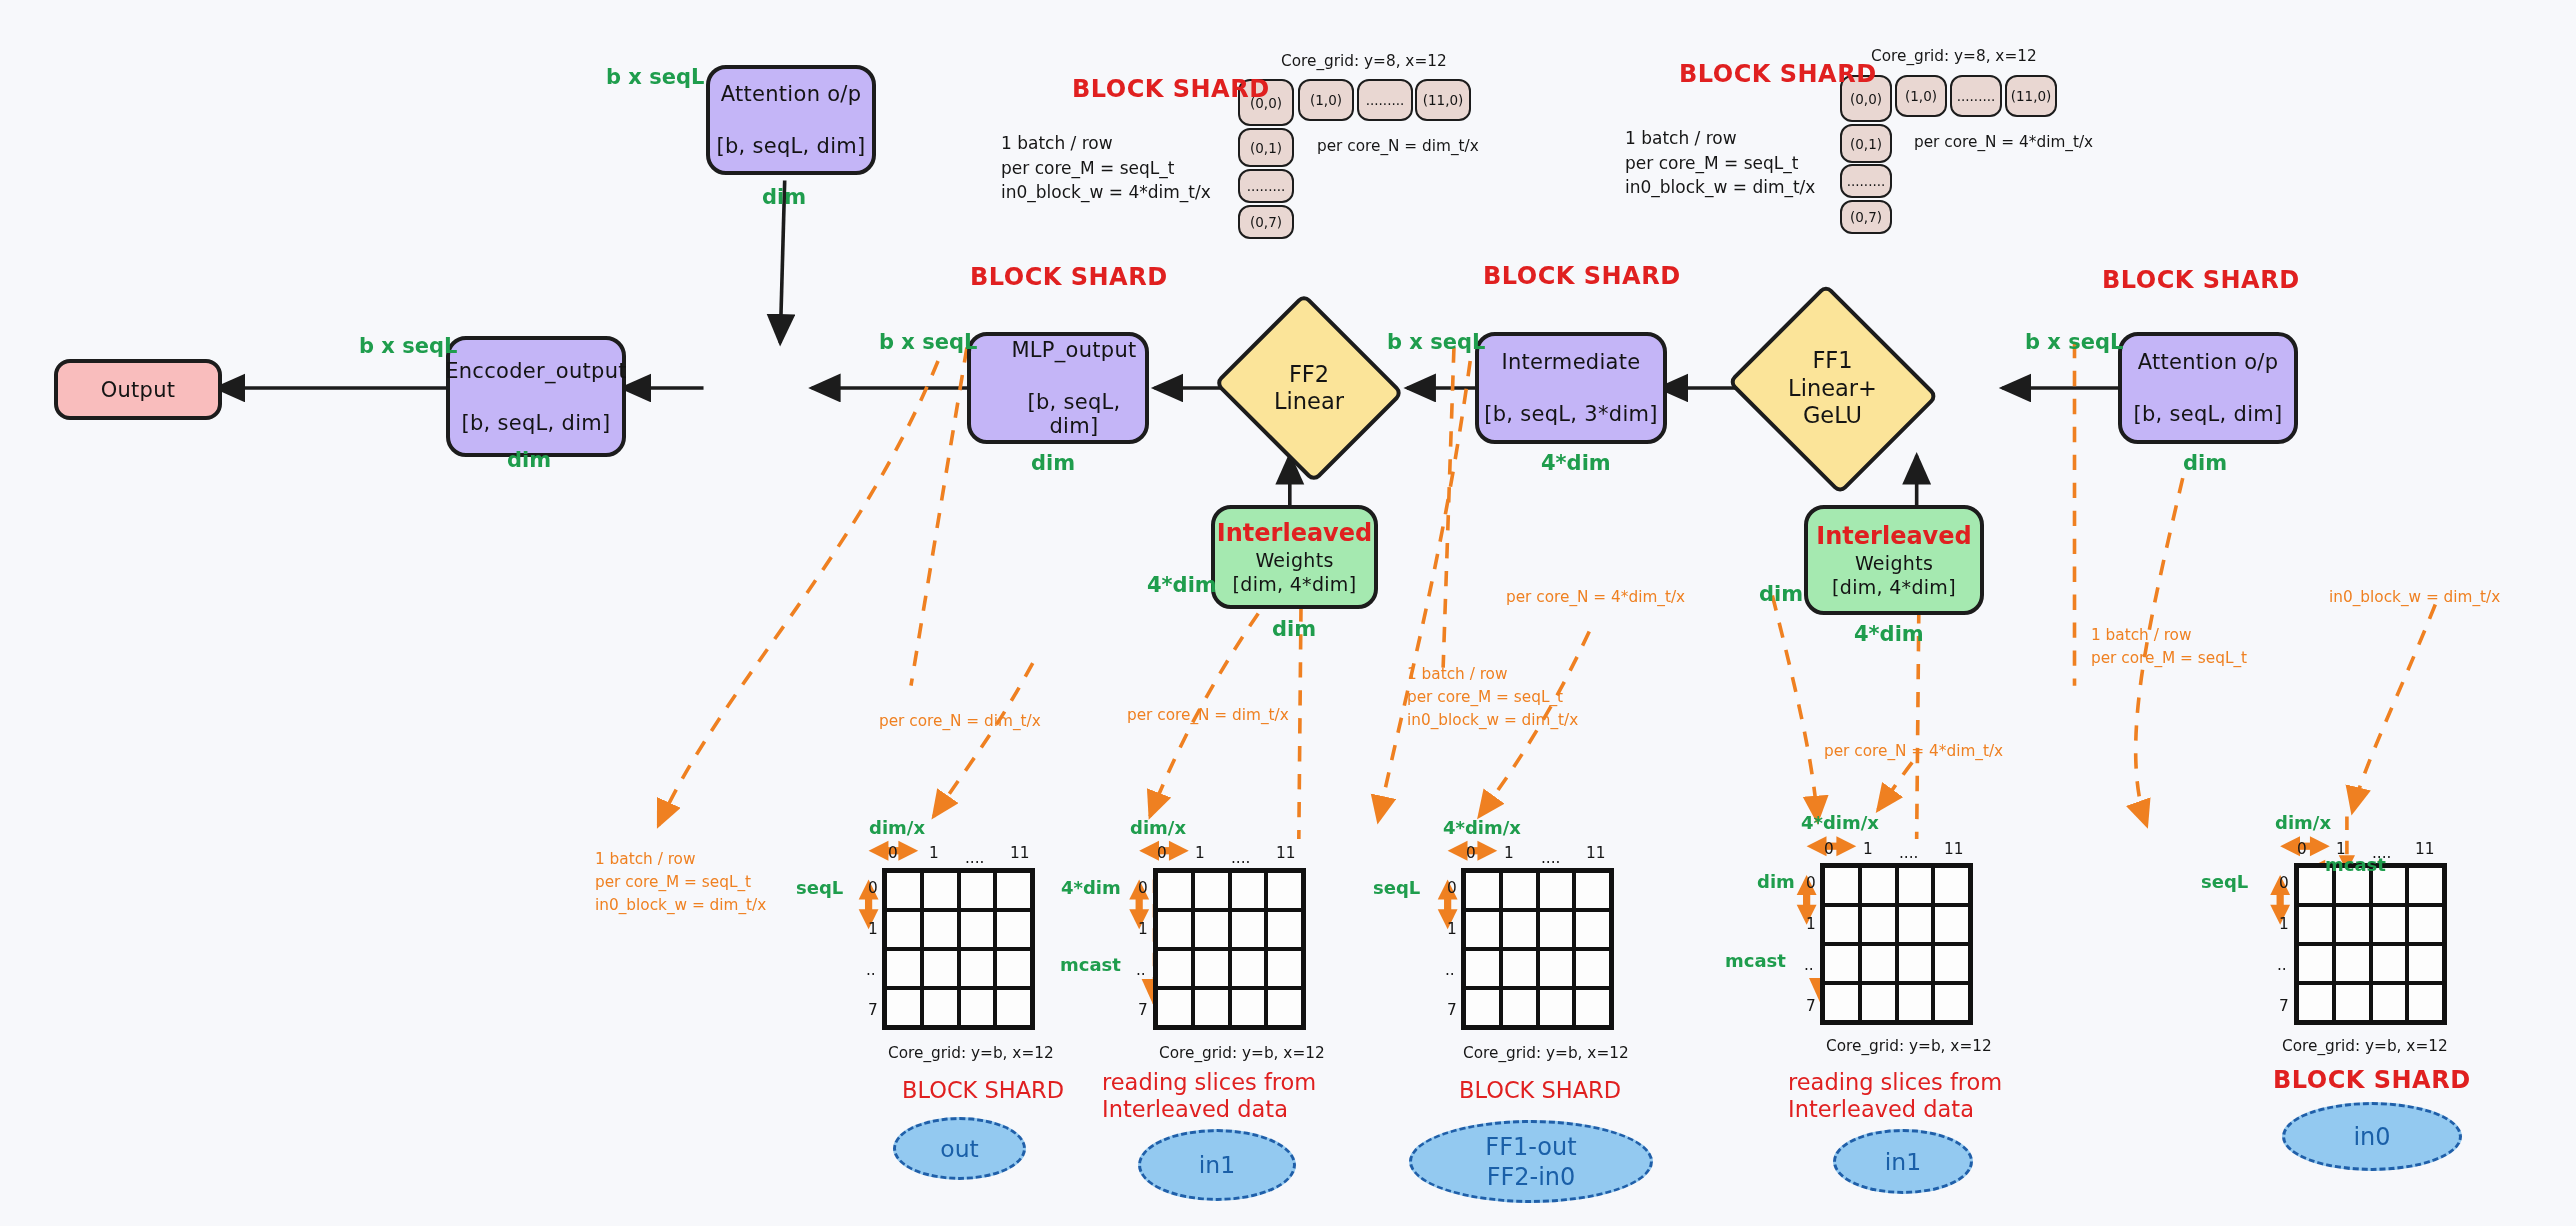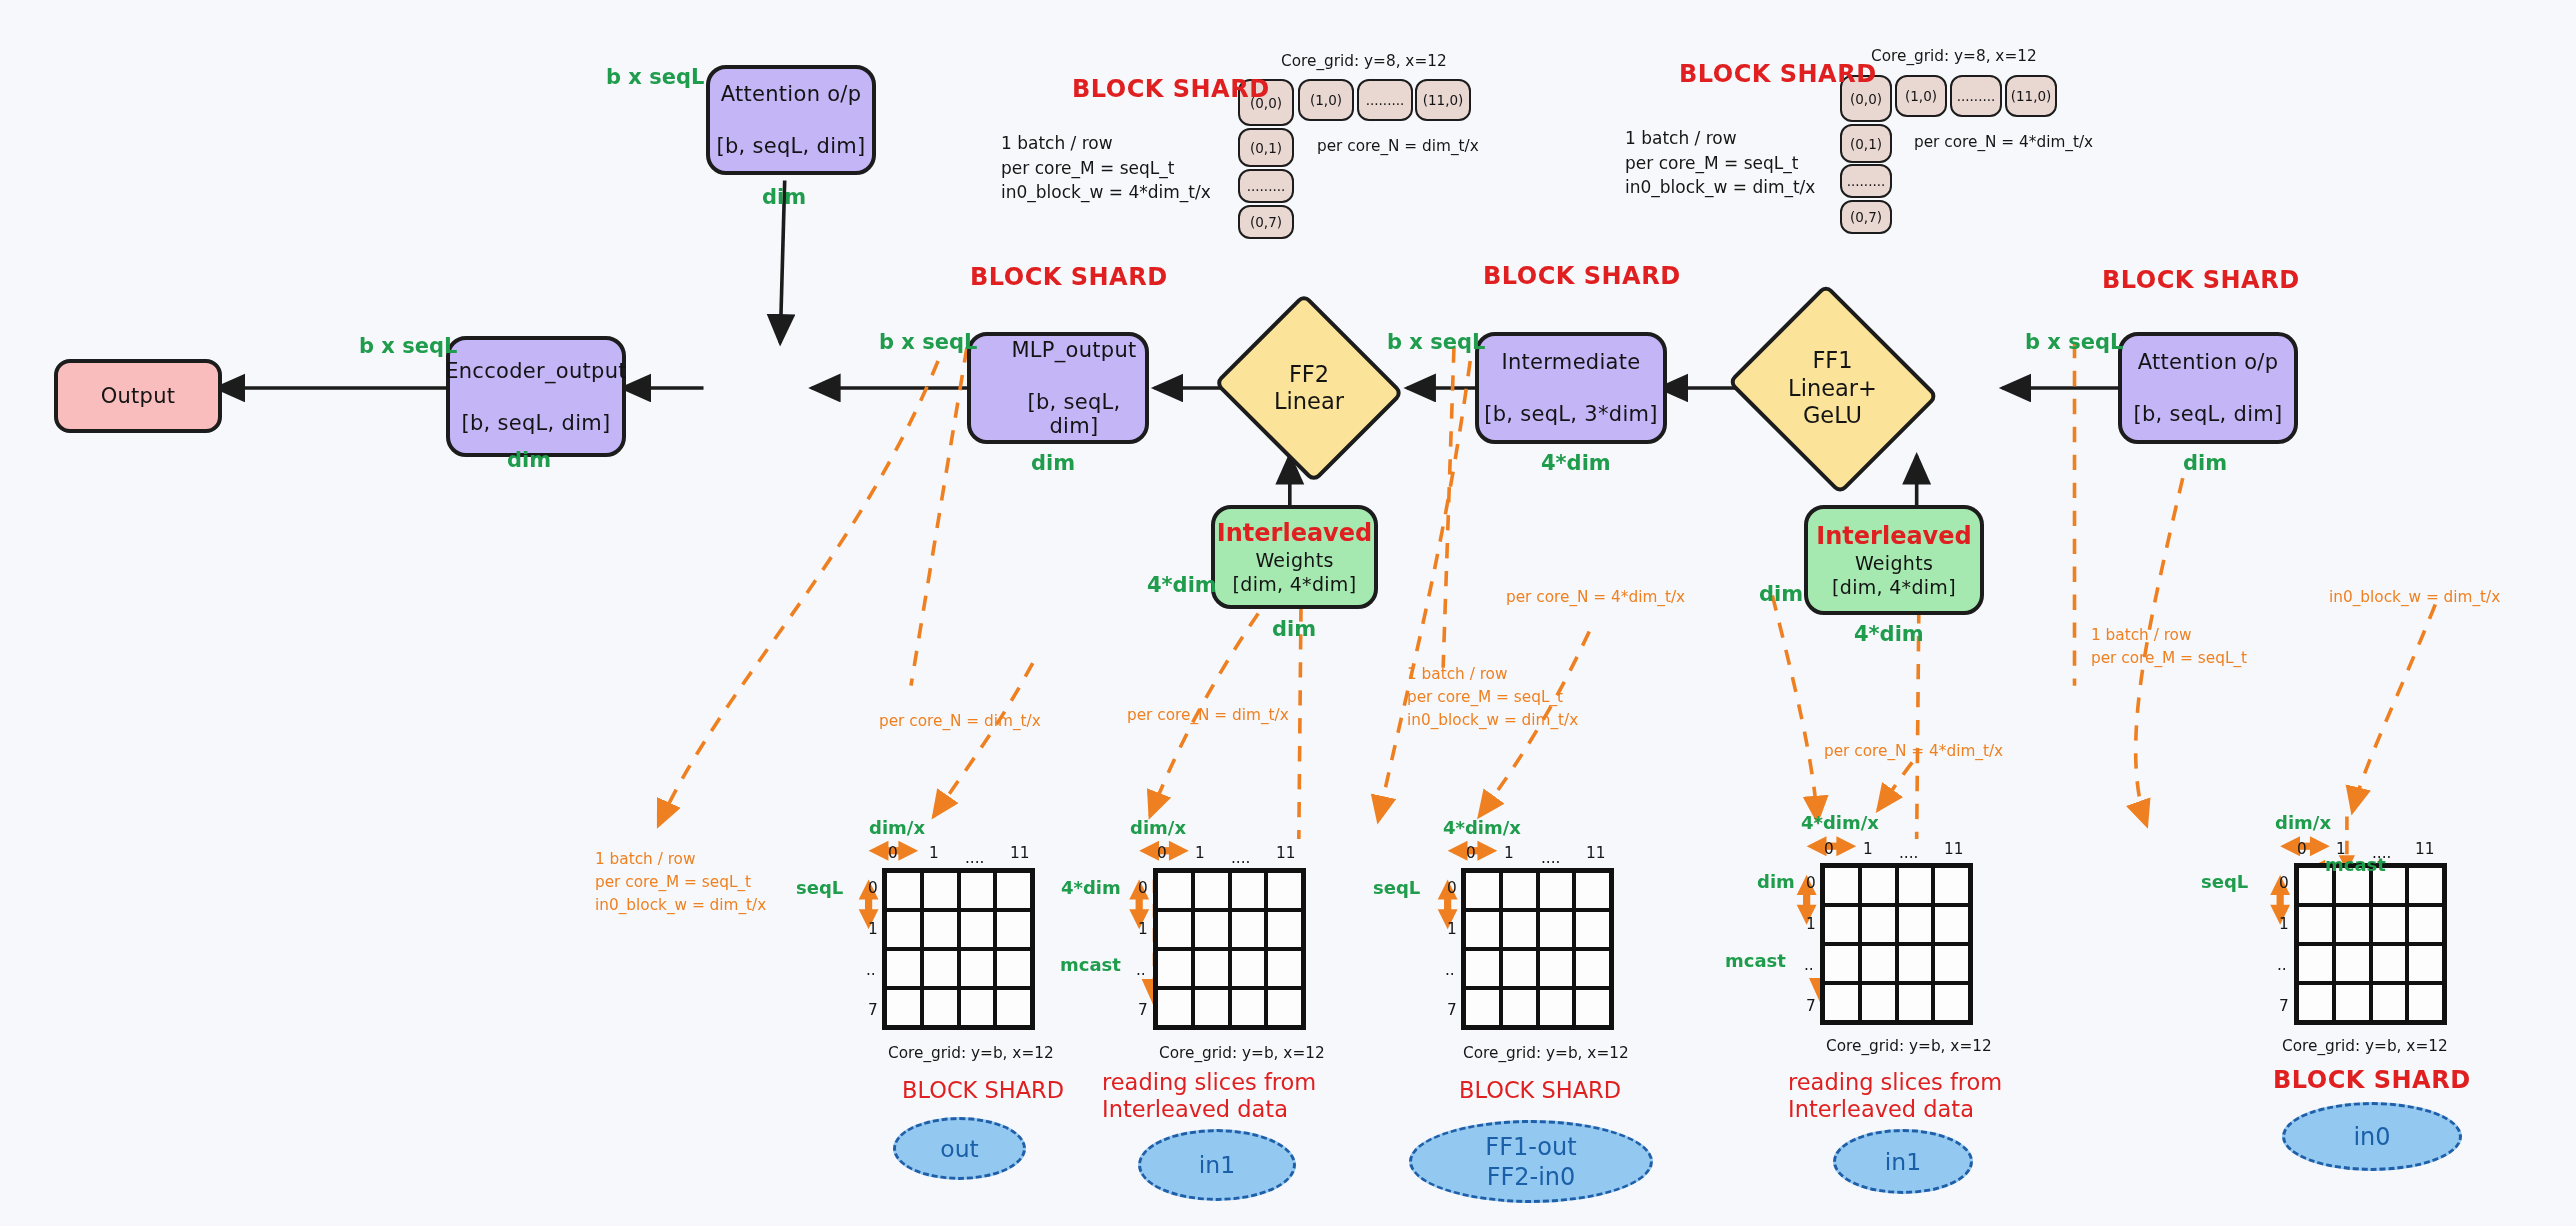--- a/index.html
+++ b/index.html
@@ -230,21 +230,21 @@
   <div class="txt black-s" style="left:1871px; top:47px;">Core_grid: y=8, x=12</div>
   <div class="cg-cell" style="left:1840px; top:75px; width:52px; height:47px;">(0,0)</div>
   <div class="cg-cell" style="left:1895px; top:75px; width:52px; height:42px;">(1,0)</div>
   <div class="cg-cell" style="left:1950px; top:75px; width:52px; height:42px;">.........</div>
   <div class="cg-cell" style="left:2005px; top:75px; width:52px; height:42px;">(11,0)</div>
   <div class="cg-cell" style="left:1840px; top:124px; width:52px; height:39px;">(0,1)</div>
   <div class="cg-cell" style="left:1840px; top:164px; width:52px; height:34px;">.........</div>
   <div class="cg-cell" style="left:1840px; top:200px; width:52px; height:34px;">(0,7)</div>
   <div class="txt black-s" style="left:1914px; top:133px;">per core_N = 4*dim_t/x</div>
 
-  <div class="node pink" style="left:54px; top:359px; width:168px; height:74px; border-radius:16px;">
+  <div class="node pink" style="left:54px; top:359px; width:168px; height:61px; border-radius:16px;">
     <div class="l1">Output</div>
   </div>
 
   <div class="node purple" style="left:446px; top:336px; width:180px; height:121px;">
     <div class="l1">Enccoder_output</div>
     <div class="l2">[b, seqL, dim]</div>
   </div>
   <div class="txt green-t" style="left:359px; top:334px;">b x seqL</div>
   <div class="txt green-t" style="left:507px; top:448px;">dim</div>
 

